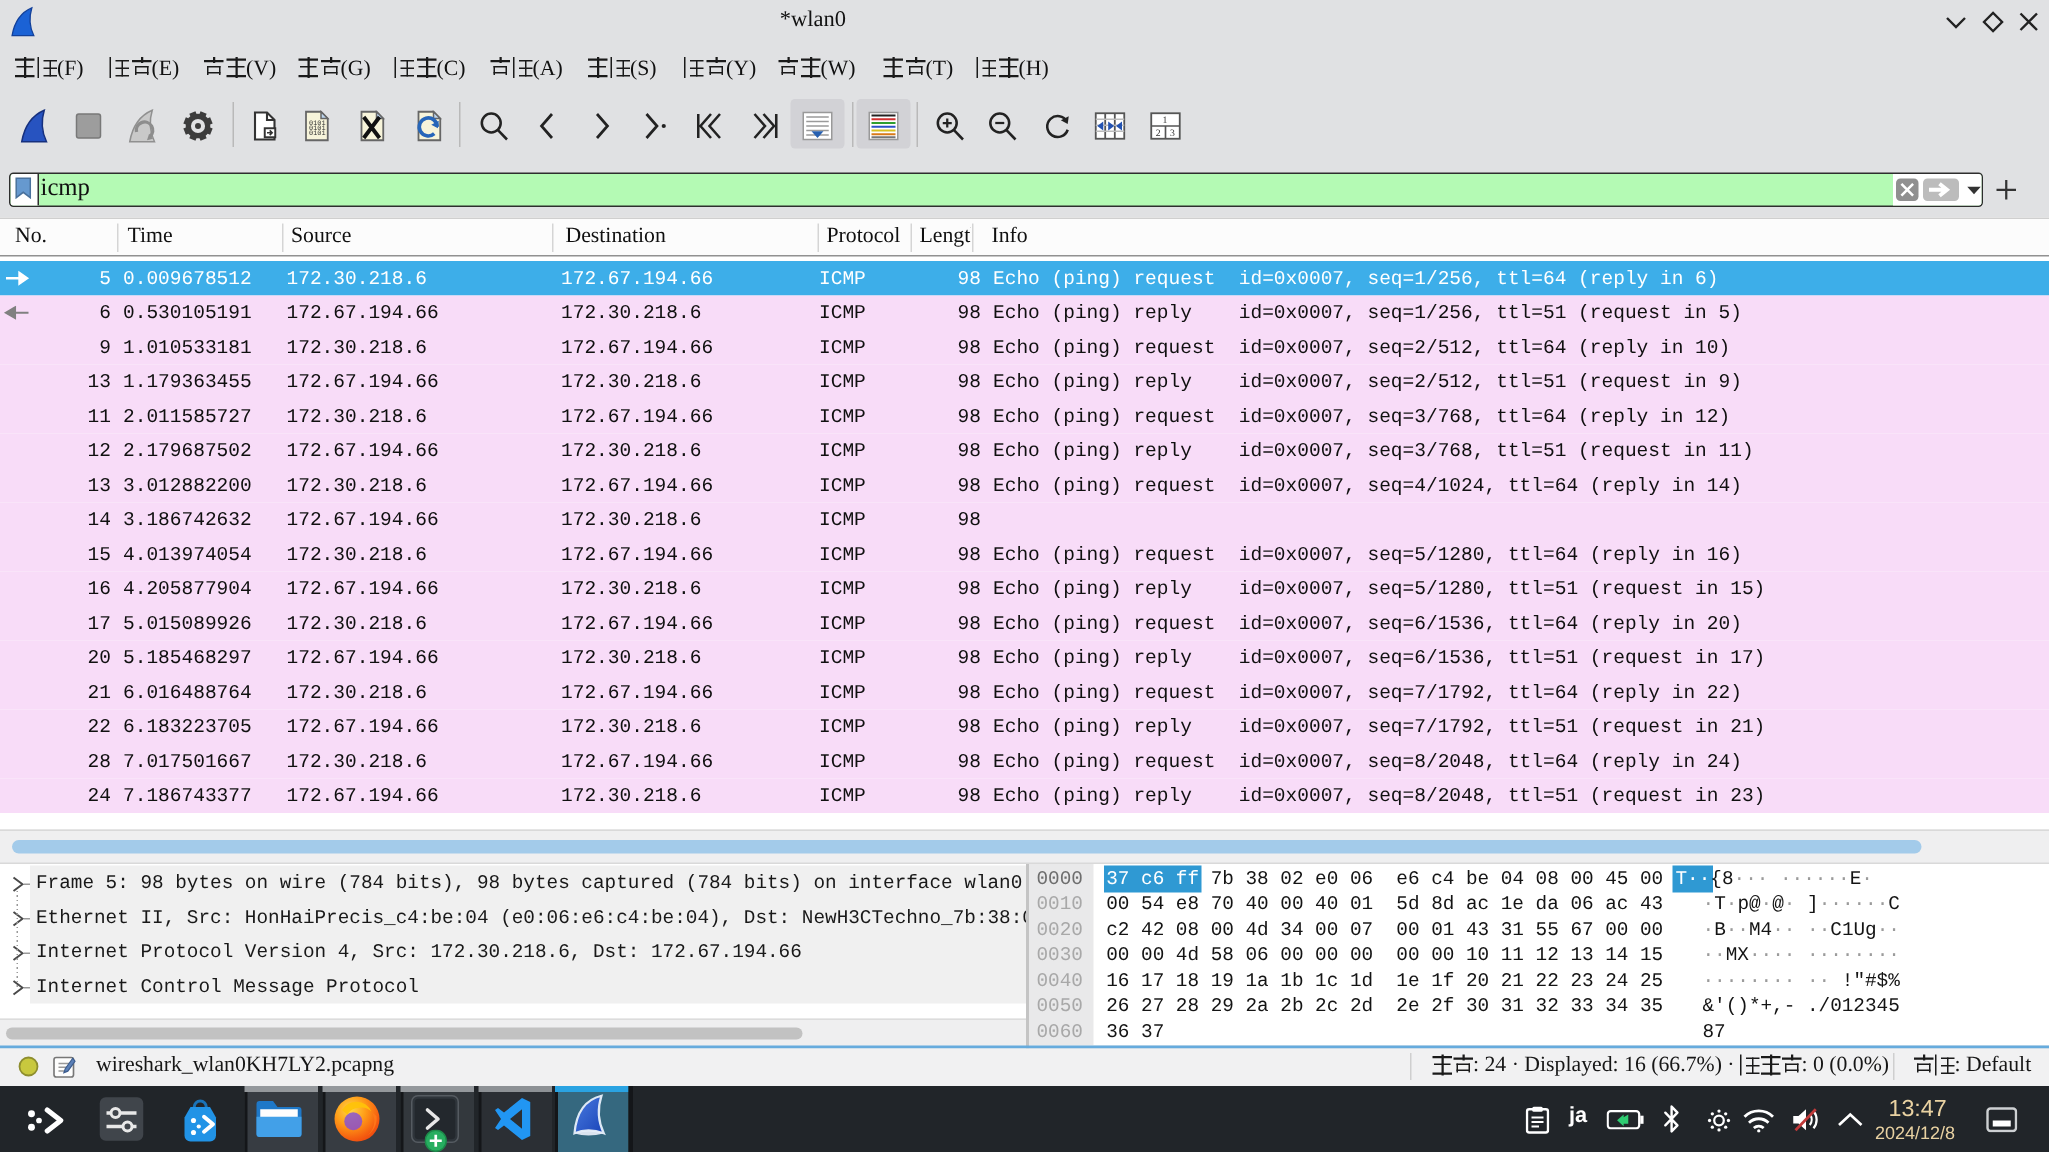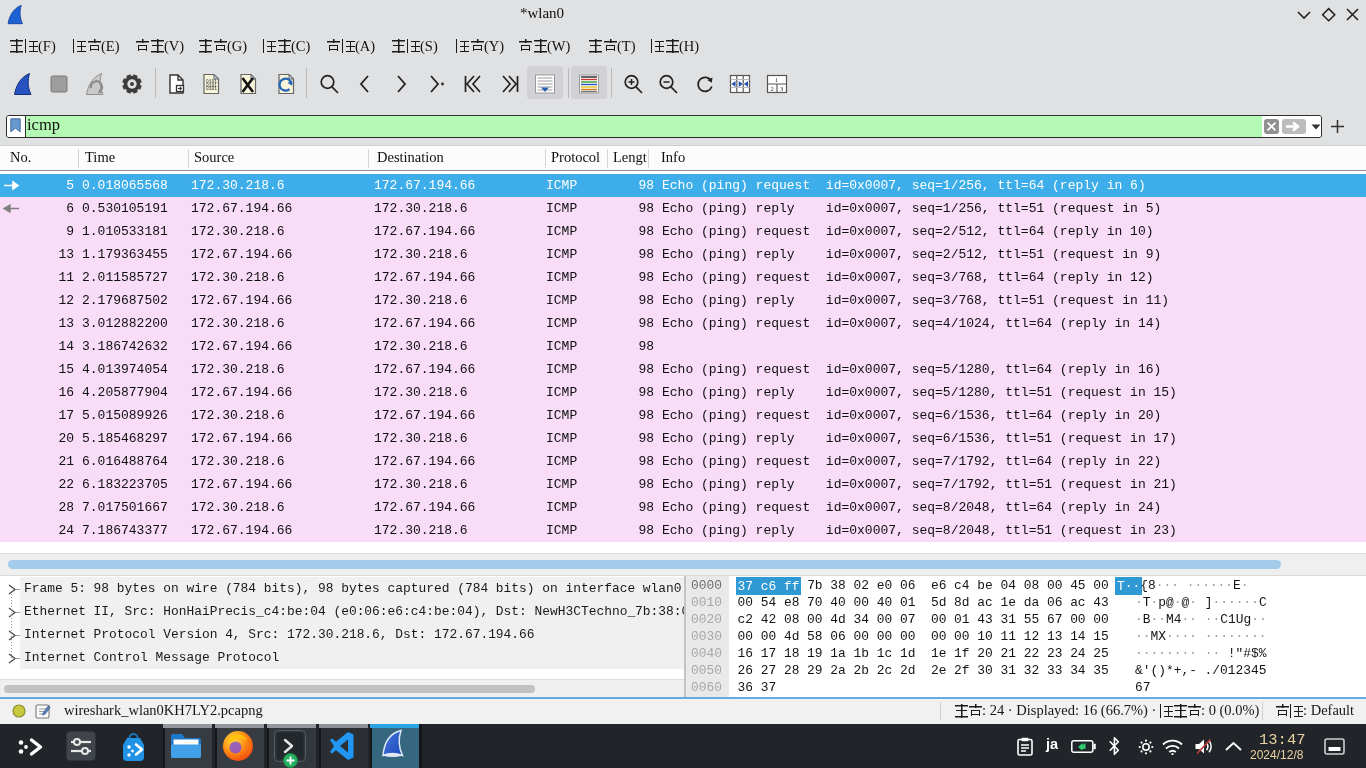--- a/index.html
+++ b/index.html
@@ -227,21 +227,21 @@
 <span class="vsep" style="left:188px"></span>
 <span class="vsep" style="left:368px"></span>
 <span class="vsep" style="left:545px"></span>
 <span class="vsep" style="left:607px"></span>
 <span class="vsep" style="left:648px"></span>
 </div>
 <div class="row mono sel" style="top:174px">
 <svg class="abs" style="left:3px;top:6px" width="18" height="11" viewBox="0 0 18 11">
       <path d="M1,5.5 H11 M10,2 l5,3.5 l-5,3.5 Z" fill="#fff" stroke="#fff" stroke-width="1.6"></path>
     </svg>
-<span class="no">5</span><span class="tm">0.018065568</span><span class="src">172.30.218.6</span><span class="dst">172.67.194.66</span><span class="prt">ICMP</span><span class="len">98</span><span class="inf">Echo (ping) request  id=0x0007, seq=1/256, ttl=64 (reply in 6)</span>
+<span class="no">5</span><span class="tm">0.009678512</span><span class="src">172.30.218.6</span><span class="dst">172.67.194.66</span><span class="prt">ICMP</span><span class="len">98</span><span class="inf">Echo (ping) request  id=0x0007, seq=1/256, ttl=64 (reply in 6)</span>
 </div>
 <div class="row mono pink" style="top:197px">
 <svg class="abs" style="left:2px;top:6px" width="18" height="11" viewBox="0 0 18 11">
       <path d="M6,5.5 H17 M8,2 l-6,3.5 l6,3.5 Z" fill="#808080" stroke="#808080" stroke-width="1.4"></path>
     </svg>
 <span class="no">6</span><span class="tm">0.530105191</span><span class="src">172.67.194.66</span><span class="dst">172.30.218.6</span><span class="prt">ICMP</span><span class="len">98</span><span class="inf">Echo (ping) reply    id=0x0007, seq=1/256, ttl=51 (request in 5)</span>
 </div>
 <div class="row mono pink" style="top:220px">
 <span class="no">9</span><span class="tm">1.010533181</span><span class="src">172.30.218.6</span><span class="dst">172.67.194.66</span><span class="prt">ICMP</span><span class="len">98</span><span class="inf">Echo (ping) request  id=0x0007, seq=2/512, ttl=64 (reply in 10)</span>
 </div>
@@ -328,21 +328,21 @@
 <div class="hx" style="left:51.5px;top:52px">00 00 4d 58 06 00 00 00  00 00 10 11 12 13 14 15</div>
 <div class="hx" style="left:449px;top:52px"><i class="gd" style="font-style:normal">··</i>MX<i class="gd" style="font-style:normal">····</i> <i class="gd" style="font-style:normal">········</i></div>
 <div class="hx" style="left:5px;top:69px;color:#a8a8a8">0040</div>
 <div class="hx" style="left:51.5px;top:69px">16 17 18 19 1a 1b 1c 1d  1e 1f 20 21 22 23 24 25</div>
 <div class="hx" style="left:449px;top:69px"><i class="gd" style="font-style:normal">········</i> <i class="gd" style="font-style:normal">··</i> !"#$%</div>
 <div class="hx" style="left:5px;top:86px;color:#a8a8a8">0050</div>
 <div class="hx" style="left:51.5px;top:86px">26 27 28 29 2a 2b 2c 2d  2e 2f 30 31 32 33 34 35</div>
 <div class="hx" style="left:449px;top:86px">&amp;'()*+,- ./012345</div>
 <div class="hx" style="left:5px;top:103px;color:#a8a8a8">0060</div>
 <div class="hx" style="left:51.5px;top:103px">36 37</div>
-<div class="hx" style="left:449px;top:103px">67</div>
+<div class="hx" style="left:449px;top:103px">87</div>
 </div>
 <div class="abs" style="left:0;top:697px;width:1366px;height:2px;background:#66abdd"></div>
 <div class="abs" style="left:0;top:699px;width:1366px;height:25px;background:#f1f1f2">
 <svg class="abs" style="left:12px;top:5px" width="14" height="14" viewBox="0 0 14 14">
       <circle cx="7" cy="7" r="6" fill="#c8c83e" stroke="#8e8e2e" stroke-width="1.2"></circle>
     </svg>
 <svg class="abs" style="left:35px;top:4px" width="16" height="16" viewBox="0 0 16 16">
       <rect x="1" y="2" width="13" height="13" rx="1.5" fill="#fdfdfd" stroke="#777" stroke-width="1.1"></rect>
       <path d="M4,6 h7 M4,8.5 h7 M4,11 h4" stroke="#999" stroke-width="1"></path>
       <path d="M13.5,2.5 L8.5,9.5 l-0.9,2.6 l2.6,-1 L15,4.5 Z" fill="#5b80b8" stroke="#3c5c8e" stroke-width="0.8"></path>
@@ -461,17 +461,17 @@
   </svg>
 <svg class="abs" style="left:1194px;top:738px" width="20" height="17" viewBox="0 0 20 17">
     <path d="M1.5,6 h3.5 l5,-4.5 v14 l-5,-4.5 h-3.5 Z" fill="#fff"></path>
     <path d="M12.5,5 a5.5 5.5 0 0 1 0,7" fill="none" stroke="#fff" stroke-width="1.5"></path>
     <path d="M15,2.8 a8.8 8.8 0 0 1 0,11.4" fill="none" stroke="#fff" stroke-width="1.5"></path>
     <path d="M16.5,1.5 L3,15.5" stroke="#c03a3a" stroke-width="1.8"></path>
   </svg>
 <svg class="abs" style="left:1224px;top:741px" width="19" height="11" viewBox="0 0 19 11">
     <path d="M2,9 L9.5,2 L17,9" fill="none" stroke="#fff" stroke-width="1.8"></path>
   </svg>
-<span class="abs" style="left:1259px;top:731px;font-family:Liberation Mono, monospace;font-size:15.5px;color:#e9d2a2">13:47</span>
+<span class="abs" style="left:1259px;top:731px;font-family:Liberation Sans, sans-serif;font-size:15.5px;color:#e9d2a2">13:47</span>
 <span class="abs" style="left:1250px;top:748px;font-family:'Liberation Sans',sans-serif;font-size:12px;color:#e9d2a2">2024/12/8</span>
 <svg class="abs" style="left:1324px;top:738px" width="21" height="17" viewBox="0 0 21 17">
     <rect x="1" y="1" width="19" height="15" rx="2" fill="none" stroke="#cdd0d2" stroke-width="1.6"></rect>
     <rect x="4.5" y="9" width="12" height="4" fill="#fff"></rect>
   </svg>
 </body></html>

